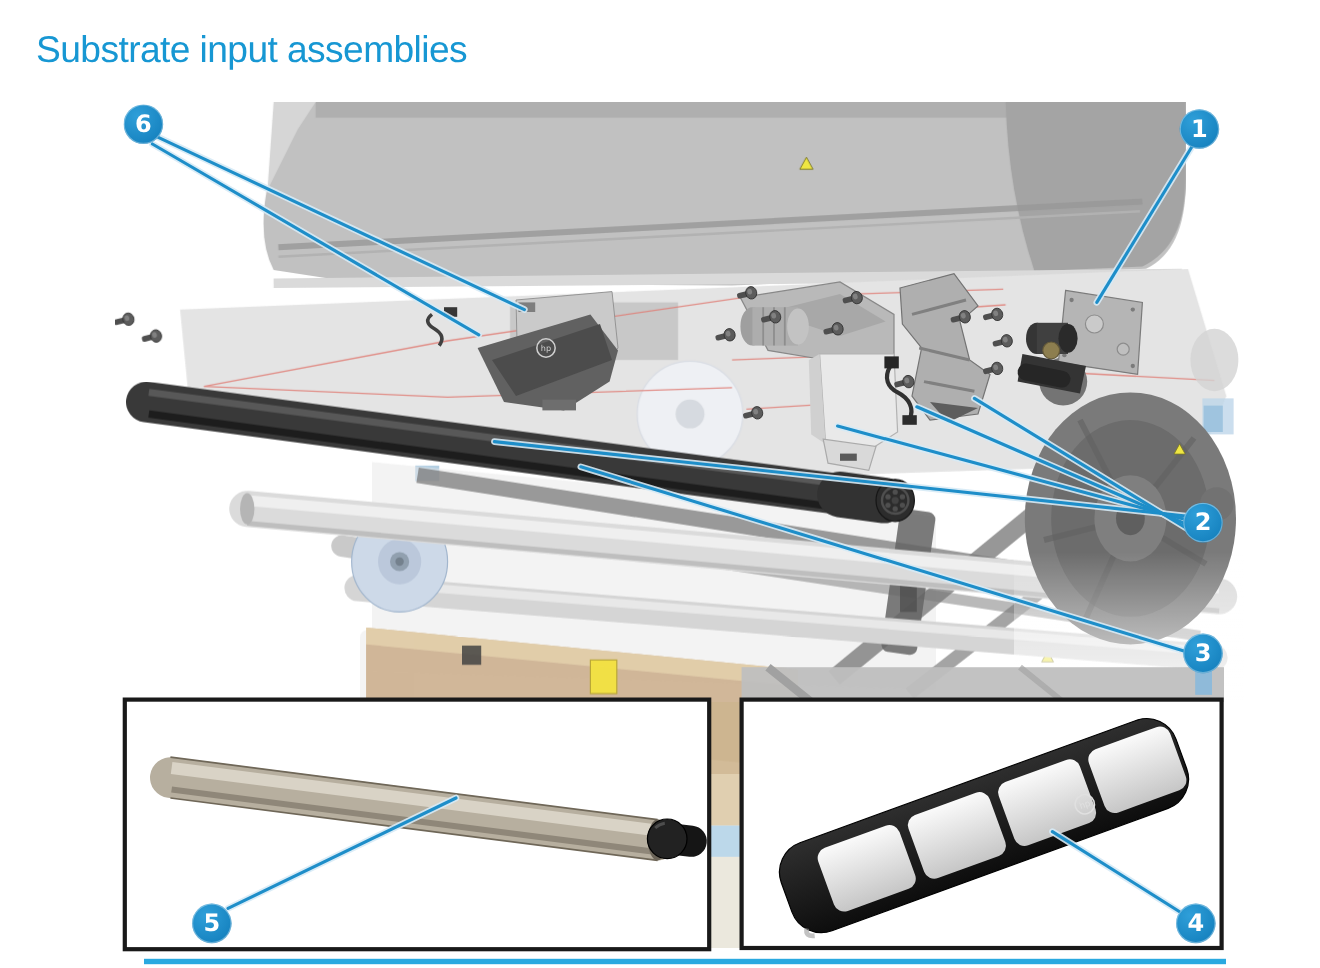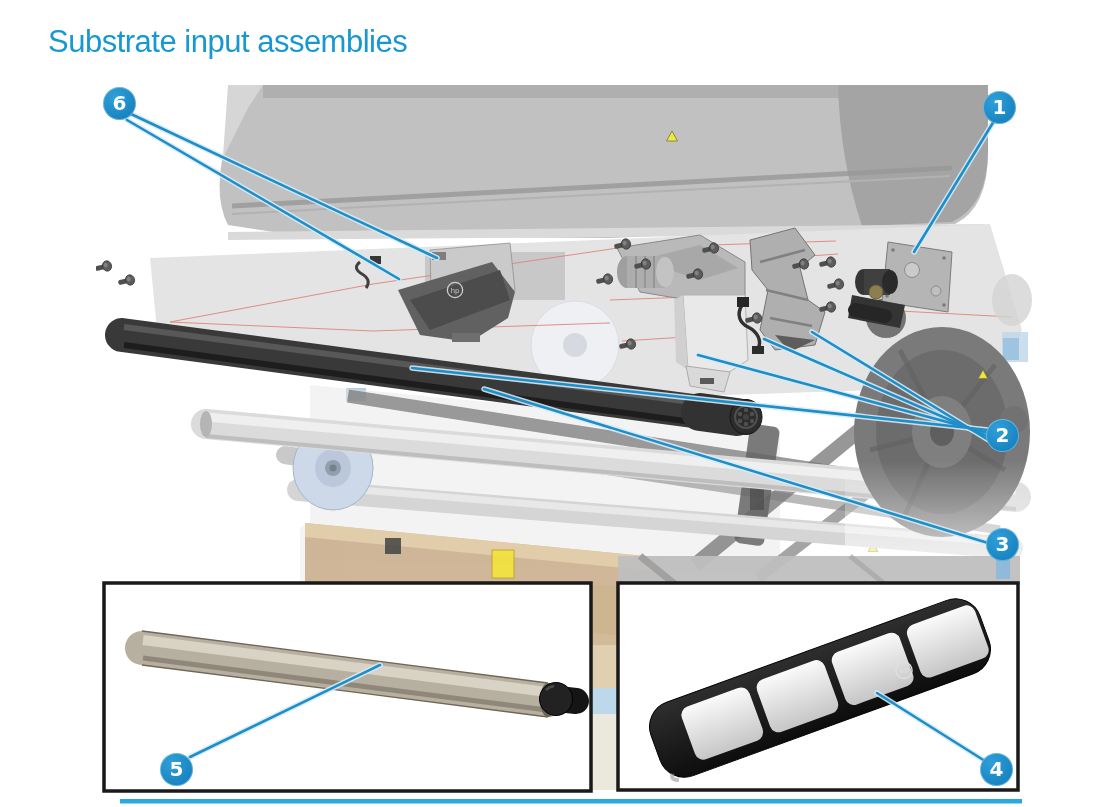--- a/index.html
+++ b/index.html
@@ -1,18 +1,18 @@
 <!DOCTYPE html>
 <html><head>
 <meta charset="utf-8">
 <style>
   html,body{margin:0;padding:0;}
   body{width:1100px;height:807px;background:#ffffff;position:relative;overflow:hidden;
        font-family:"Liberation Sans",sans-serif;}
-  .page-title{position:absolute;left:48px;top:24px;font-size:31px;font-weight:400;
+  .page-title{position:absolute;left:30px;top:24px;font-size:31px;font-weight:400;
        color:#1797d3;letter-spacing:-0.5px;}
   #fig{position:absolute;left:0;top:0;width:1100px;height:807px;}
   .callout{position:absolute;width:33px;height:33px;border-radius:50%;
        background:radial-gradient(circle at 35% 30%, #2f9fd9, #0f7ab8);
        box-shadow:0 0 0 1px rgba(255,255,255,.35) inset;
        color:#fff;font:bold 20px/33px "DejaVu Sans",sans-serif;text-align:center;}
   .c1{left:983px;top:91px;} .c2{left:986px;top:419px;} .c3{left:986px;top:528px;}
   .c4{left:980px;top:753px;} .c5{left:160px;top:753px;} .c6{left:103px;top:87px;}
 </style>
 </head>

